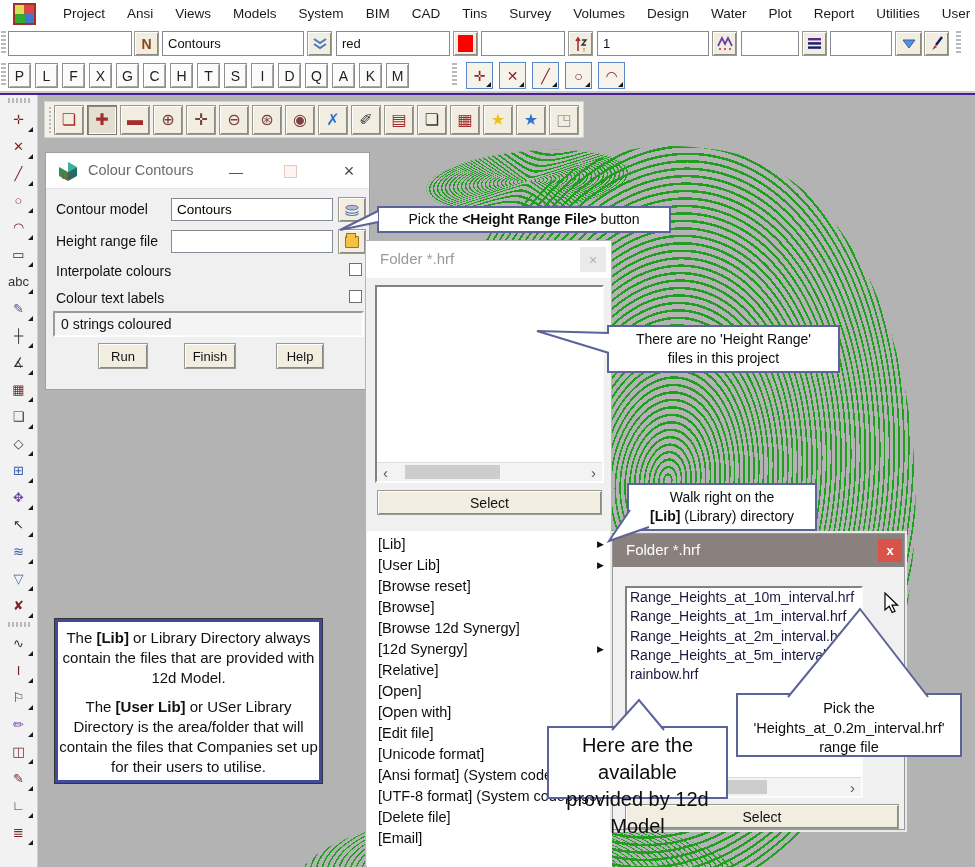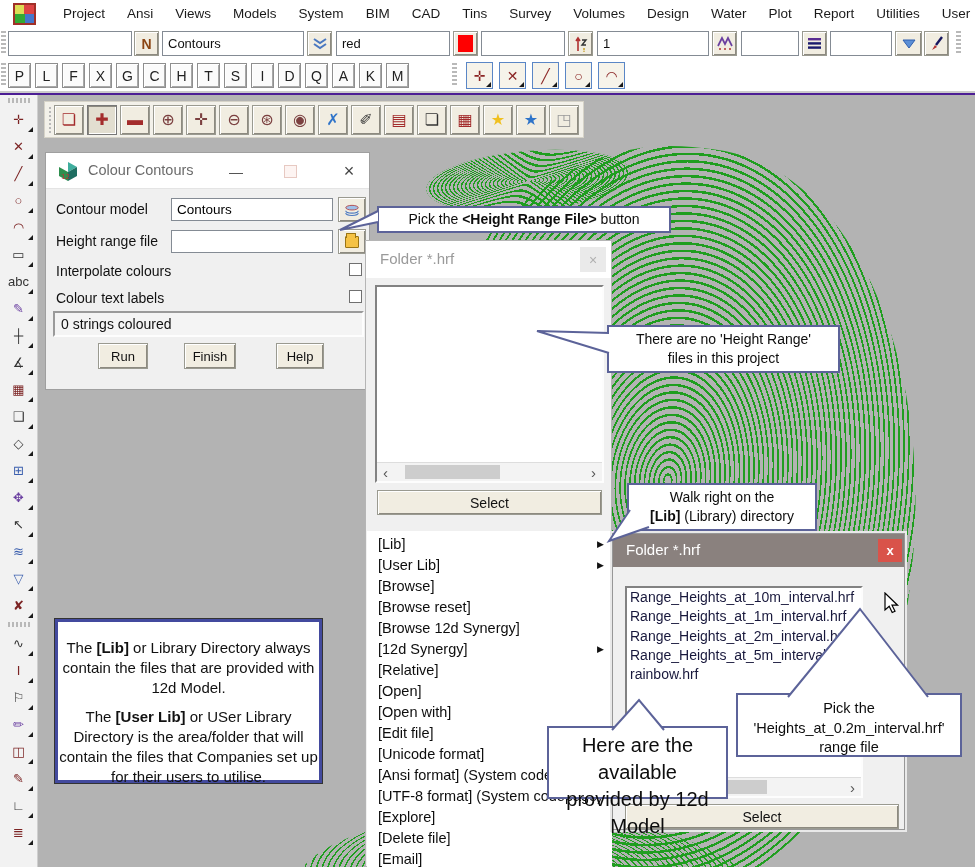--- a/index.html
+++ b/index.html
@@ -114,21 +114,21 @@
   
   .callout{position:absolute;background:#fff;border:2px solid #5c6399;color:#0d0d0d;
            font-size:14px;text-align:center;z-index:38;line-height:1.35;}
   #co1{left:377px;top:206px;width:294px;height:27px;line-height:22px;}
   #co2{left:607px;top:325px;width:233px;height:48px;padding-top:3px;}
   #co3{left:627px;top:483px;width:190px;height:48px;padding-top:3px;}
   #co4{left:547px;top:726px;width:181px;height:73px;padding-top:4px;font-size:20px;}
   #co5{left:736px;top:693px;width:226px;height:64px;padding-top:4px;font-size:14.5px;}
   #infobox{position:absolute;left:55px;top:619px;width:267px;height:164px;background:#fff;
            border:3px solid #434a9e;outline:1px solid #333;z-index:38;
-           font-size:15px;text-align:center;padding-top:16px;line-height:1.32;}
+           font-size:15px;text-align:center;padding-top:6px;line-height:1.32;}
   #tails{position:absolute;left:0;top:0;z-index:39;pointer-events:none;}
   #cursor{position:absolute;left:884px;top:592px;z-index:50;pointer-events:none;}
 
   
   .svgic{display:block;}
 </style>
 </head>
 <body>
 
 <div id="screen">
@@ -495,26 +495,26 @@
           <span>[Lib]</span>
           <span class="sub-arrow">▶</span>
         </div>
 
         <div class="mitem">
           <span>[User Lib]</span>
           <span class="sub-arrow">▶</span>
         </div>
 
         <div class="mitem">
+          <span>[Browse reset]</span>
+          
+        </div>
+
+        <div class="mitem">
           <span>[Browse]</span>
-          
-        </div>
-
-        <div class="mitem">
-          <span>[Browse reset]</span>
           
         </div>
 
         <div class="mitem">
           <span>[Browse 12d Synergy]</span>
           
         </div>
 
         <div class="mitem">
           <span>[12d Synergy]</span>
@@ -549,24 +549,20 @@
         <div class="mitem">
           <span>[Ansi format] (System code</span>
           
         </div>
 
         <div class="mitem">
           <span>[UTF-8 format] (System codepage)</span>
           
         </div>
 
-        <div class="mitem">
-          <span>[Explore]</span>
-          
-        </div>
 
         <div class="mitem">
           <span>[Delete file]</span>
           
         </div>
 
         <div class="mitem">
           <span>[Email]</span>
           
         </div>

